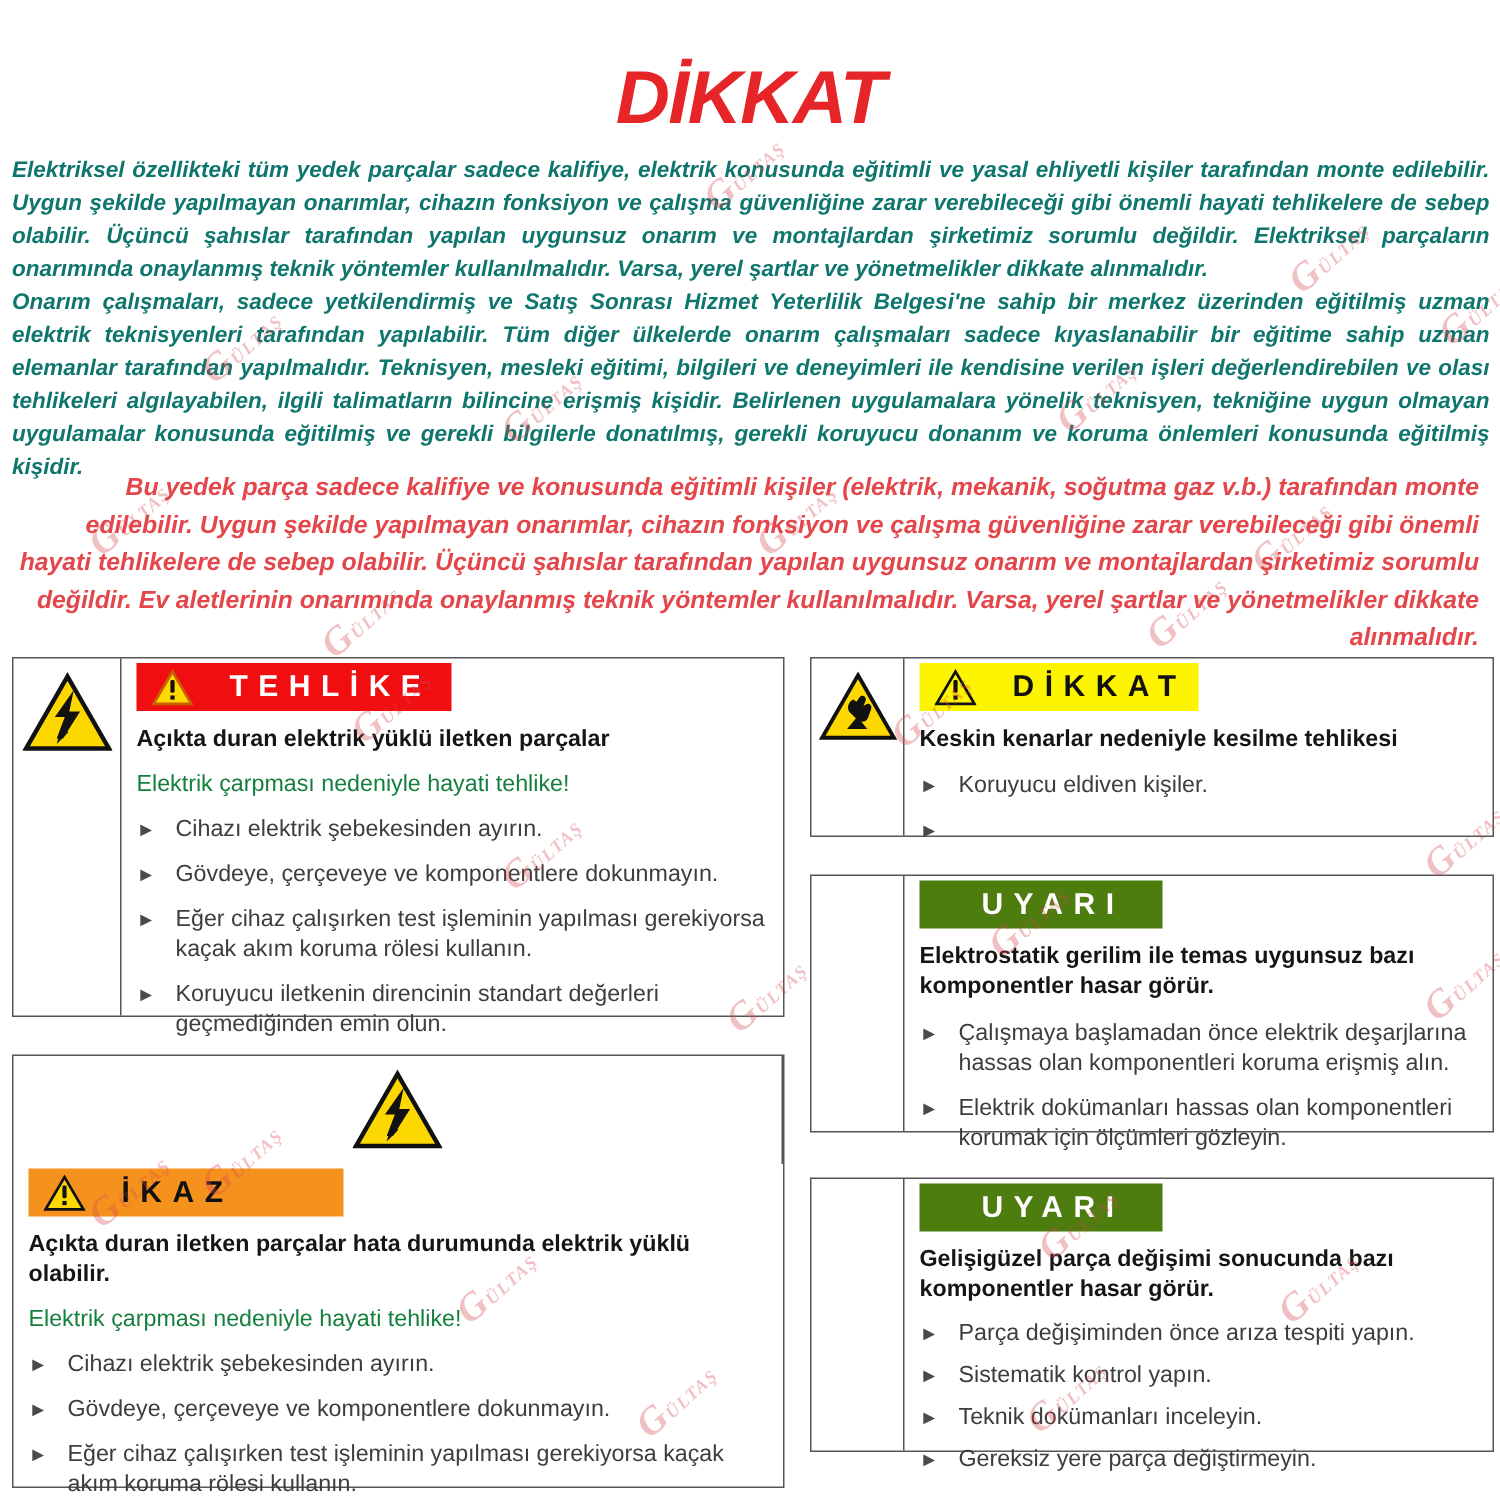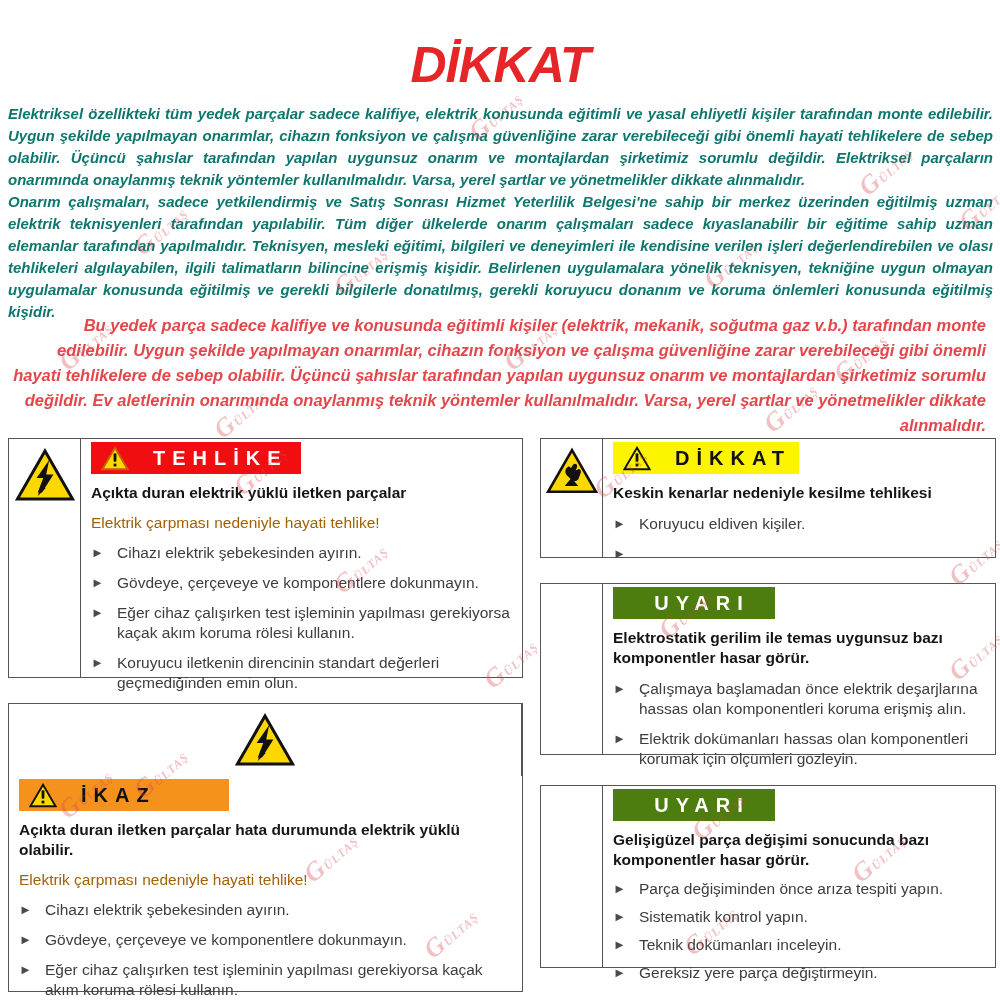--- a/index.html
+++ b/index.html
@@ -46,21 +46,21 @@
   }
   .hbar.red{background:#f10e10;width:210px;}
   .hbar.orange{background:#f5921e;width:210px;}
   .hbar.yellow{background:#fdf400;width:186px;}
   .hbar.blue{background:#4d7c0f;width:162px;justify-content:center;padding-left:16px;}
   .hlabel{font-size:20px;font-weight:bold;letter-spacing:7px;color:#111;}
   .hbar.red .hlabel,.hbar.blue .hlabel{color:#ffffff;}
   .btitle{
     margin-top:9px;font-size:15.5px;font-weight:bold;color:#151515;line-height:20px;
   }
-  .bsub{margin-top:11px;font-size:15.5px;color:#a16207;}
+  .bsub{margin-top:11px;font-size:15.5px;color:#15803d;}
   .bullets{margin-top:11px;}
   .bullet{display:flex;gap:11px;margin-bottom:10px;font-size:15.5px;color:#3d3d3d;line-height:20px;}
   .bullet .arrow{flex:0 0 15px;font-size:13px;color:#4a4a4a;line-height:20px;}
   
   .wm{
     position:absolute;color:rgba(213,69,78,.34);
     font-family:"Liberation Serif", serif;font-style:italic;font-weight:bold;
     font-size:12px;letter-spacing:1px;transform:rotate(-42deg);
     pointer-events:none;white-space:nowrap;
   }

